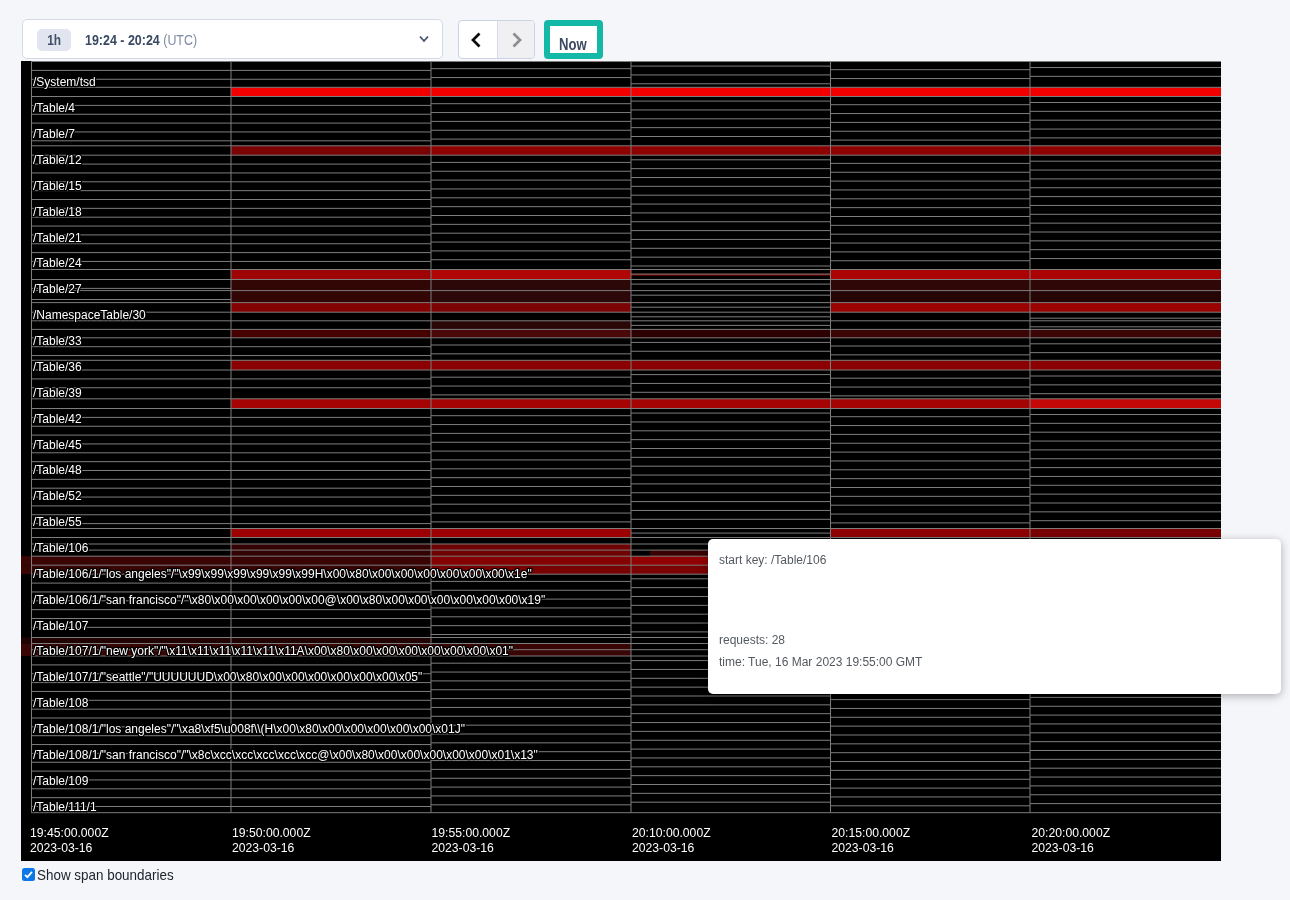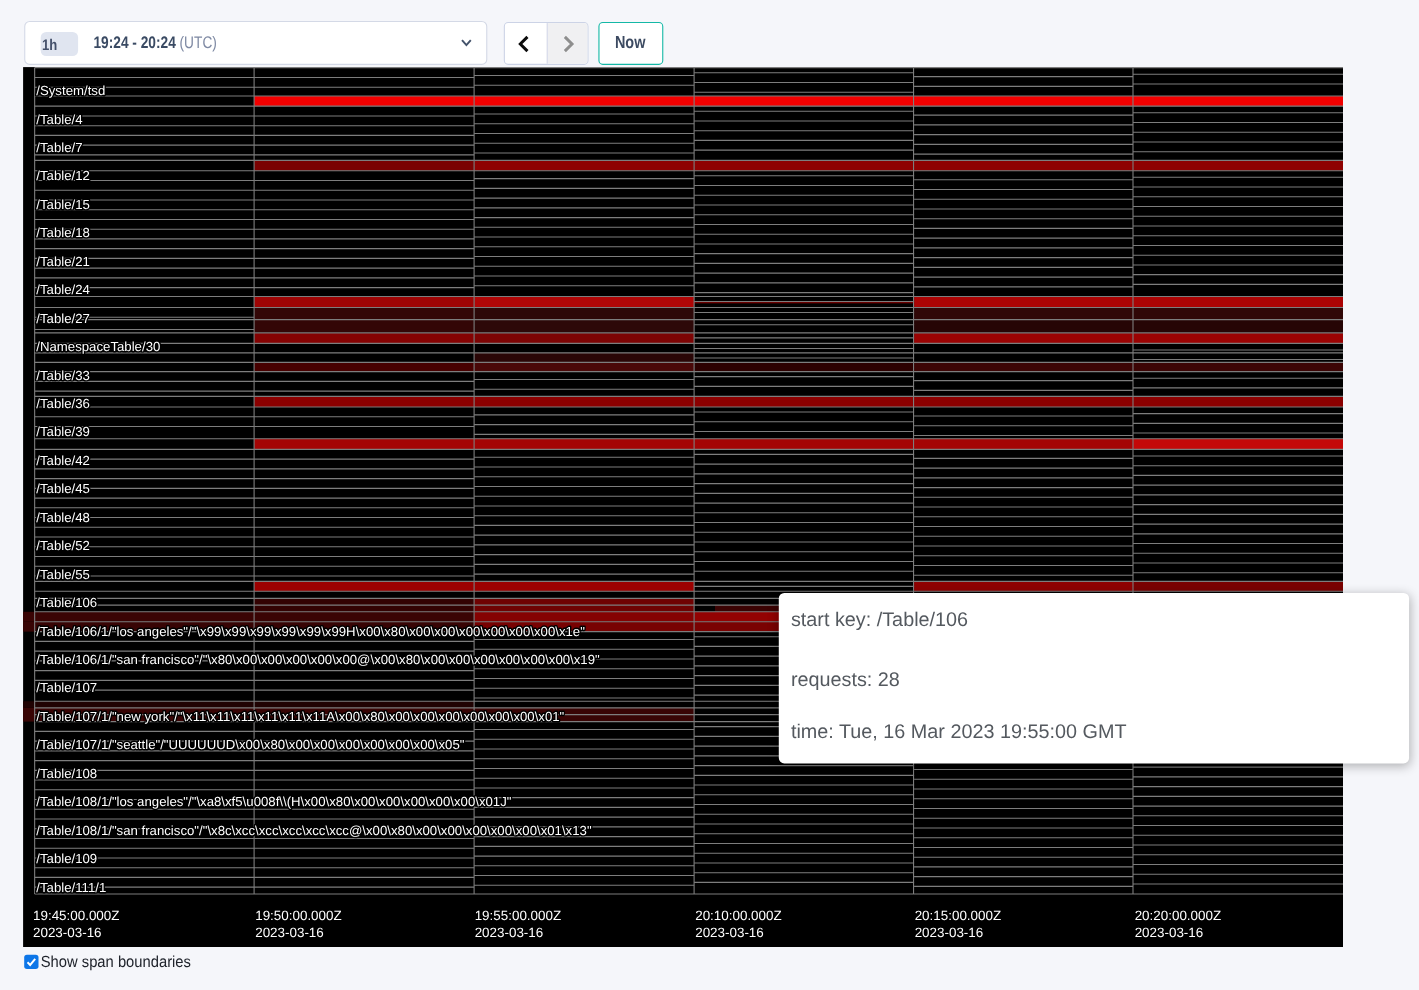--- a/index.html
+++ b/index.html
@@ -3,37 +3,37 @@
 <meta charset="utf-8">
 <style>
 * { margin:0; padding:0; box-sizing:border-box; }
 html,body { width:1290px; height:900px; background:#f5f6fa; font-family:"Liberation Sans", sans-serif; overflow:hidden; }
 .abs { position:absolute; }
 </style>
 </head>
 <body>
 
 <div class="abs" style="left:21.5px;top:19px;width:421px;height:39.5px;background:#fff;border:1px solid #d4d9e6;border-radius:5px"></div>
-<div class="abs" style="left:37px;top:28.5px;width:34px;height:22px;background:#e0e5f0;border-radius:5px;color:#44506a;font-size:14px;font-weight:bold;text-align:left;line-height:22px"><span style="display:inline-block;transform:scaleX(0.85)">1h</span></div>
+<div class="abs" style="left:37px;top:28.5px;width:34px;height:22px;background:#e0e5f0;border-radius:5px;color:#44506a;font-size:14px;font-weight:bold;text-align:center;line-height:22px"><span style="display:inline-block;transform:scaleX(0.85)">1h</span></div>
 <div class="abs" style="left:84.5px;top:30.5px;font-size:15.2px;color:#3a4a63;font-weight:bold;white-space:nowrap;transform:scaleX(0.82);transform-origin:0 0">19:24 - 20:24 <span style="font-weight:normal;color:#7e89a3">(UTC)</span></div>
 <svg class="abs" style="left:419px;top:35px" width="10" height="8" viewBox="0 0 10 8">
     <path d="M1 1.5 L5 6 L9 1.5" stroke="#44536b" stroke-width="1.8" fill="none"></path>
   </svg>
 
 <div class="abs" style="left:457.5px;top:20px;width:77px;height:38.5px;border:1px solid #ccd3e6;border-radius:4px;background:#fff;overflow:hidden">
   <div class="abs" style="left:38.5px;top:0;width:38.5px;height:38.5px;background:#f0f0f2;border-left:1px solid #d6daea"></div>
 </div>
 <svg class="abs" style="left:470px;top:31.5px" width="12" height="16" viewBox="0 0 12 16">
     <path d="M9.5 1.5 L3 8 L9.5 14.5" stroke="#0c0c0c" stroke-width="2.7" fill="none"></path>
   </svg>
 <svg class="abs" style="left:510.5px;top:31.5px" width="12" height="16" viewBox="0 0 12 16">
     <path d="M2.5 1.5 L9 8 L2.5 14.5" stroke="#8e8e8e" stroke-width="2.7" fill="none"></path>
   </svg>
 
-<div class="abs" style="left:544px;top:20px;width:58.5px;height:38.5px;border:1px solid #14b8a6;border-radius:4px;background:#fff;color:#3c4a61;font-weight:bold;font-size:16px;text-align:center;line-height:37px"><span style="display:inline-block;transform:scaleX(0.82)">Now</span></div>
+<div class="abs" style="left:544px;top:20px;width:58.5px;height:38.5px;border:6px solid #14b8a6;border-radius:4px;background:#fff;color:#3c4a61;font-weight:bold;font-size:16px;text-align:center;line-height:37px"><span style="display:inline-block;transform:scaleX(0.82)">Now</span></div>
 
 <svg width="1200" height="800" viewBox="0 0 1200 800" style="position:absolute;left:21px;top:61px">
 <rect x="0" y="0" width="1200" height="800" fill="#000"></rect>
 <rect x="210.0" y="26.3" width="990.0" height="9.2" fill="#f20000"></rect>
 <rect x="210.0" y="84.8" width="200.0" height="9.4" fill="#7a0202"></rect>
 <rect x="410.0" y="84.8" width="790.0" height="9.4" fill="#8e0101"></rect>
 <rect x="210.0" y="208.5" width="200.0" height="9.8" fill="#9e0404"></rect>
 <rect x="410.0" y="208.5" width="200.0" height="9.8" fill="#b00606"></rect>
 <rect x="810.0" y="208.5" width="199.0" height="9.8" fill="#ab0303"></rect>
 <rect x="1009.0" y="208.5" width="191.0" height="9.8" fill="#ab0303"></rect>
@@ -116,23 +116,23 @@
 <text x="410.5" y="790.8">2023-03-16</text>
 <text x="611.0" y="775.5">20:10:00.000Z</text>
 <text x="611.0" y="790.8">2023-03-16</text>
 <text x="810.5" y="775.5">20:15:00.000Z</text>
 <text x="810.5" y="790.8">2023-03-16</text>
 <text x="1010.5" y="775.5">20:20:00.000Z</text>
 <text x="1010.5" y="790.8">2023-03-16</text>
 </g>
 </svg>
 
-<div class="abs" style="left:708px;top:539px;width:573px;height:155px;background:#fff;border-radius:5px;box-shadow:0 2px 10px rgba(0,0,0,0.3);font-size:18px;color:#54595f">
+<div class="abs" style="left:708px;top:539px;width:573px;height:155px;background:#fff;border-radius:5px;box-shadow:0 2px 10px rgba(0,0,0,0.3);font-size:12px;color:#54595f">
 <div style="position:absolute;left:11px;top:14px;white-space:nowrap">start key: /Table/106</div>
-<div style="position:absolute;left:11px;top:69px;white-space:nowrap">requests: 28</div>
+<div style="position:absolute;left:11px;top:94px;white-space:nowrap">requests: 28</div>
 <div style="position:absolute;left:11px;top:116px;white-space:nowrap">time: Tue, 16 Mar 2023 19:55:00 GMT</div>
 </div>
 
 <div class="abs" style="left:21.5px;top:867.5px;width:13px;height:13px;background:#0d76e8;border-radius:2.5px"></div>
 <svg class="abs" style="left:21.5px;top:867.5px" width="13" height="13" viewBox="0 0 13 13">
     <path d="M3 6.8 L5.4 9.2 L10 3.8" stroke="#fff" stroke-width="1.8" fill="none"></path>
   </svg>
 <div class="abs" style="left:36.5px;top:867px;font-size:14.6px;color:#20242c;white-space:nowrap;transform:scaleX(0.92);transform-origin:0 0">Show span boundaries</div>
 
 </body></html>

